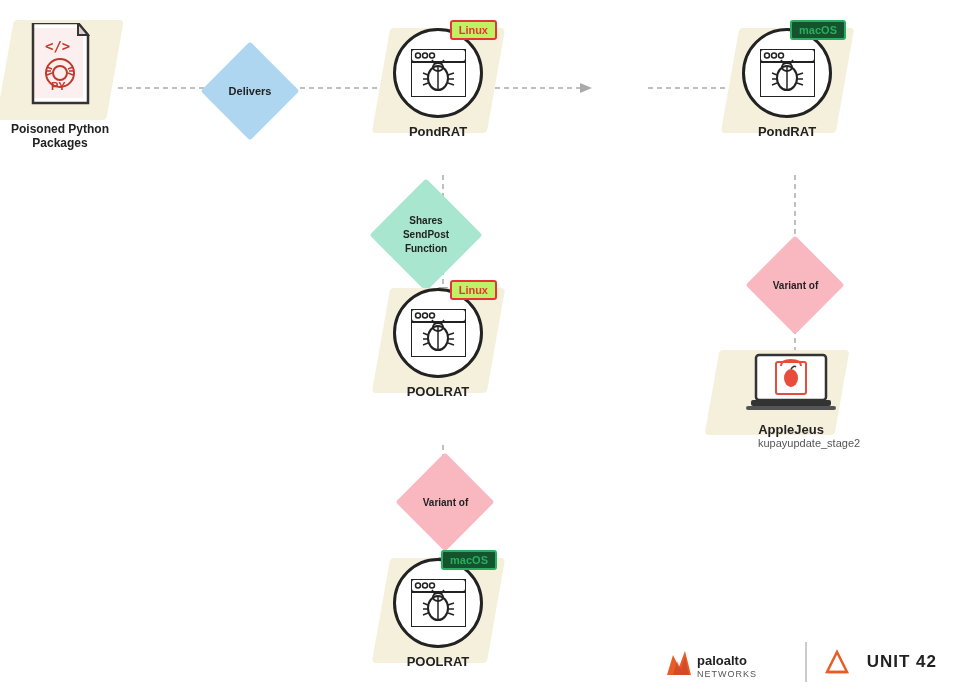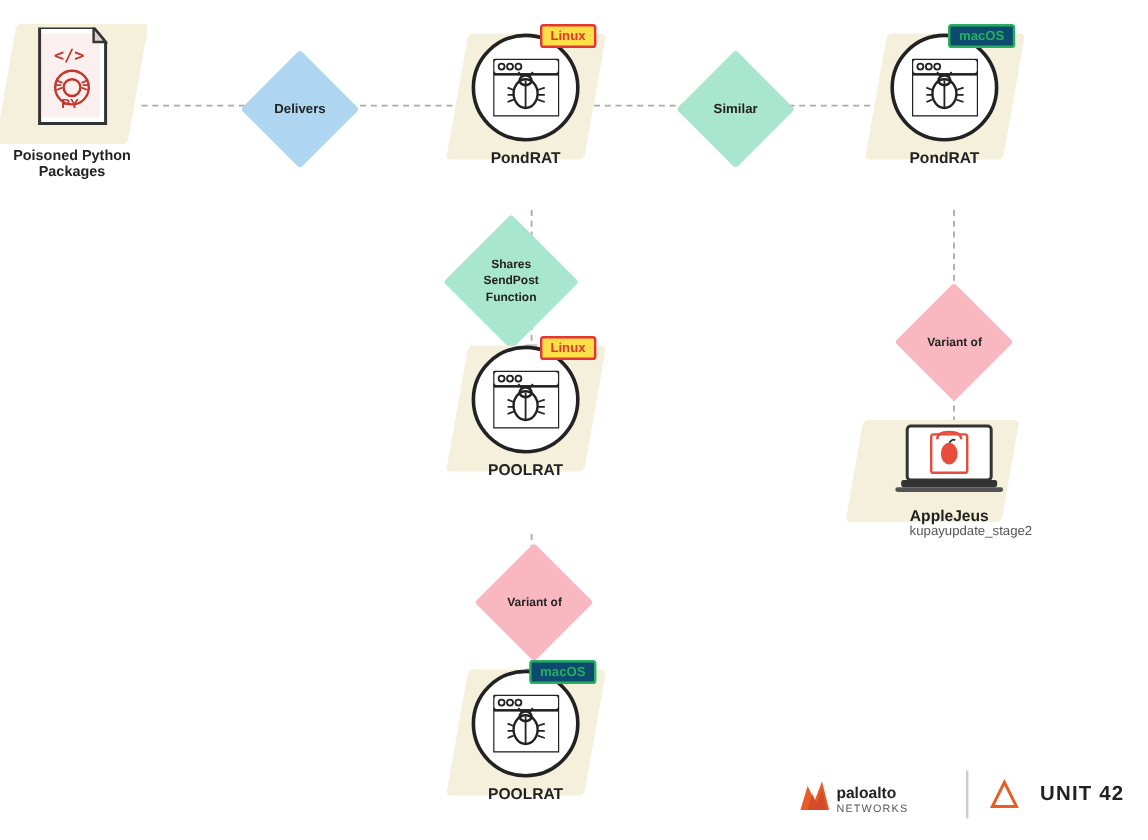--- a/index.html
+++ b/index.html
@@ -85,27 +85,27 @@
       top: -8px;
       right: -14px;
       padding: 2px 7px;
       border-radius: 3px;
       font-size: 11px;
       font-weight: 700;
       z-index: 10;
     }
 
     .badge-linux {
-      background: #fde047;
+      background: #bef264;
       color: #e53535;
       border: 2px solid #e53535;
     }
 
     .badge-macos {
-      background: #0c4a6e;
+      background: #14532d;
       color: #27ae60;
       border: 2px solid #27ae60;
     }
 
     
     .py-icon-wrap {
       position: relative;
       width: 80px;
       height: 90px;
       display: flex;
@@ -245,26 +245,20 @@
           <line x1="37" y1="34" x2="43" y2="36" stroke="#222" stroke-width="1.5"></line>
 
           <line x1="27" y1="18" x2="27" y2="41" stroke="#222" stroke-width="1.5"></line>
         </svg>
       </div>
       <div class="badge badge-linux">Linux</div>
     </div>
     <div class="node-label" style="position:relative; z-index:2; margin-top:6px;">PondRAT</div>
   </div>
 
-  <div style="position:absolute; left:578px; top:56px; width:70px; height:70px;">
-    <div style="width:70px; height:70px; background:#a8e6cf; transform:rotate(45deg); border-radius:3px;"></div>
-    <div style="position:absolute; top:0; left:0; width:70px; height:70px; display:flex; align-items:center; justify-content:center;">
-      <span style="font-size:11px; font-weight:700; color:#222; text-align:center;">Similar</span>
-    </div>
-  </div>
 
   <div class="node" style="left:742px; top:28px;">
     <div class="parallelogram" style="width:115px; height:105px; top:0; left:-12px;"></div>
     <div class="node-icon-wrap">
       <div class="circle-node">
         <svg width="55" height="48" viewBox="0 0 55 48">
           <rect x="0" y="0" width="55" height="13" rx="3" ry="3" fill="white" stroke="#222" stroke-width="2"></rect>
           <circle cx="7" cy="6.5" r="2.5" fill="none" stroke="#222" stroke-width="1.5"></circle>
           <circle cx="14" cy="6.5" r="2.5" fill="none" stroke="#222" stroke-width="1.5"></circle>
           <circle cx="21" cy="6.5" r="2.5" fill="none" stroke="#222" stroke-width="1.5"></circle>

